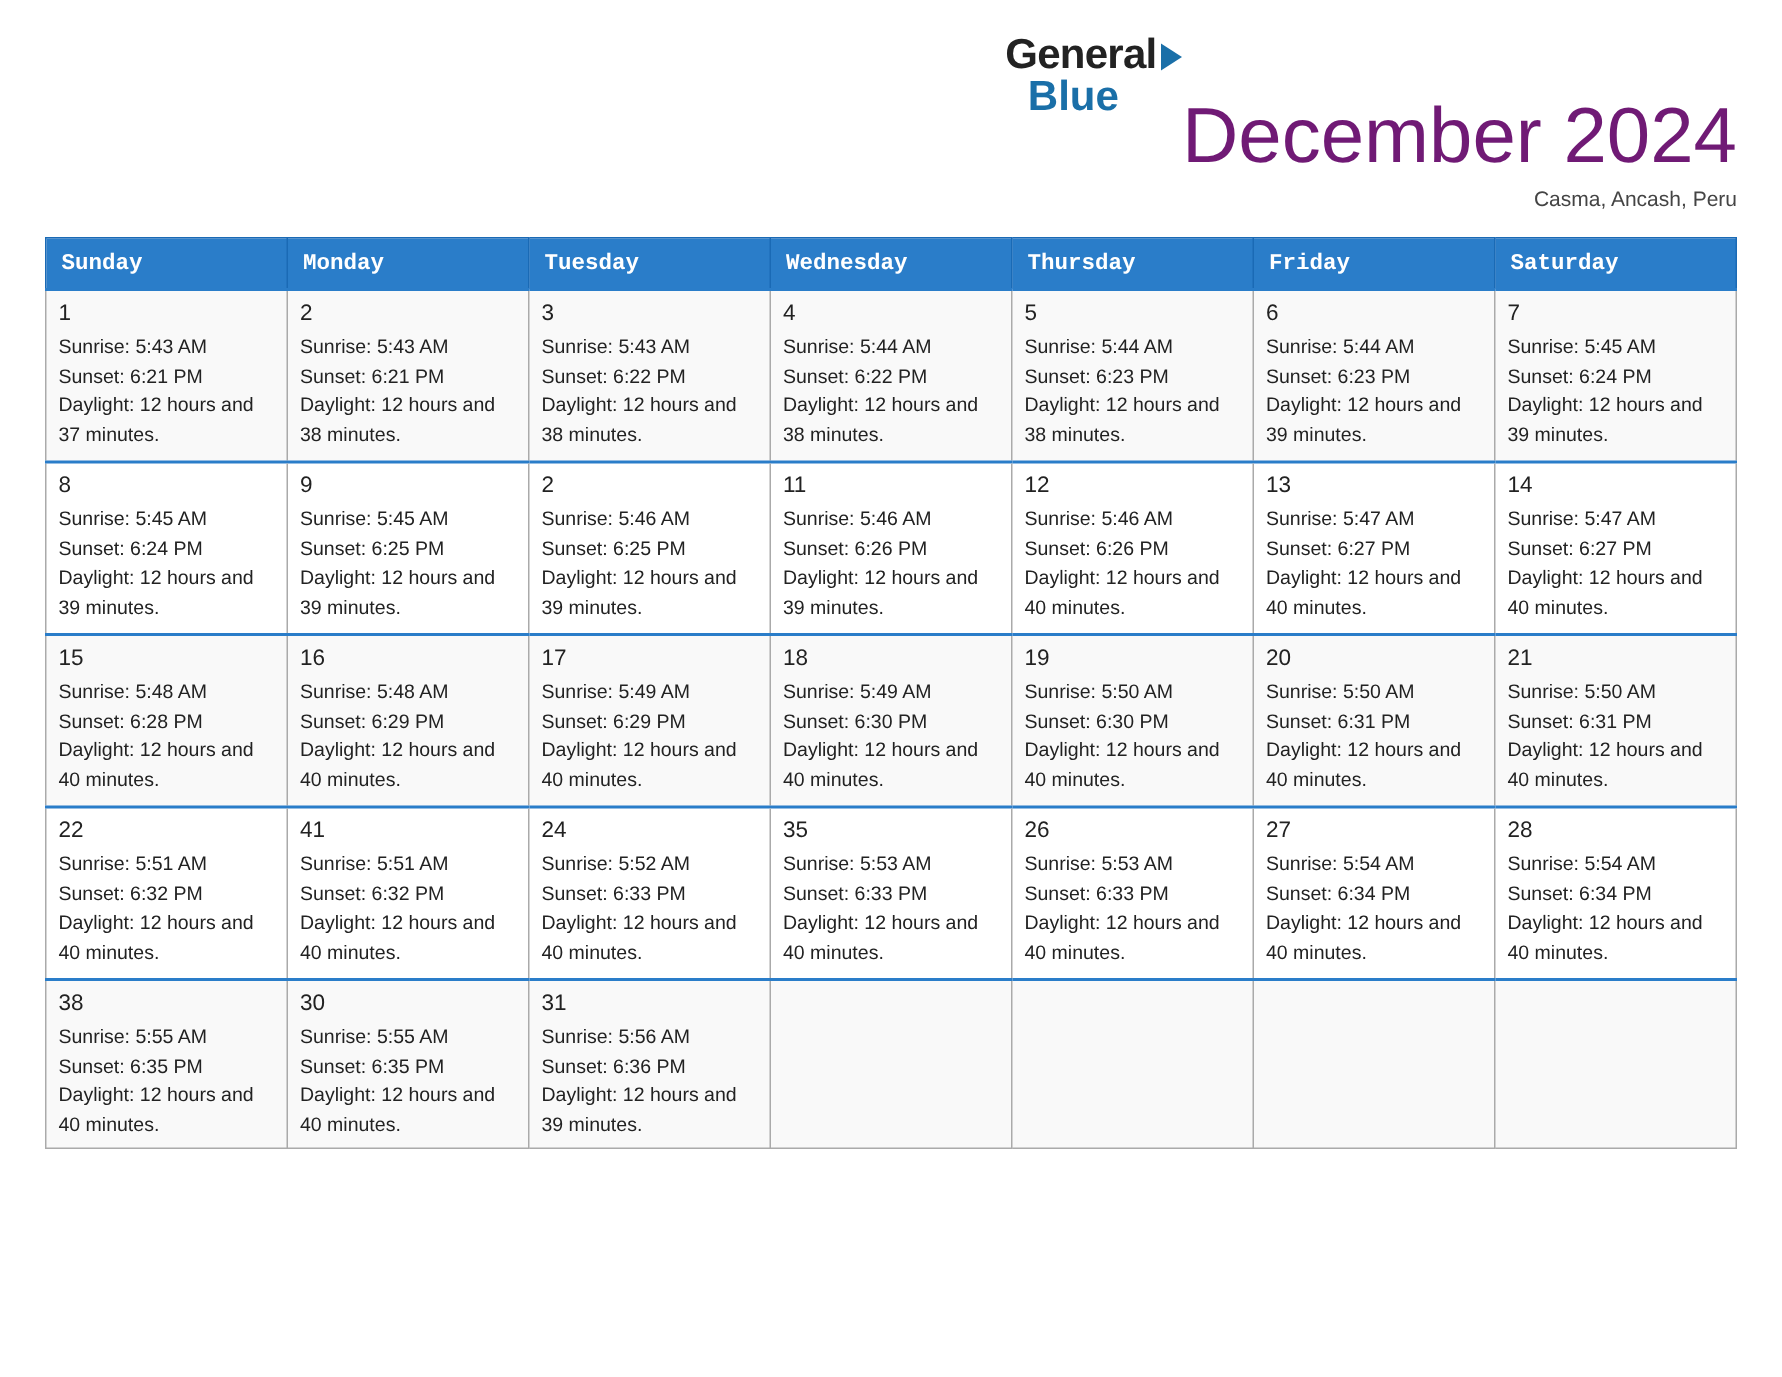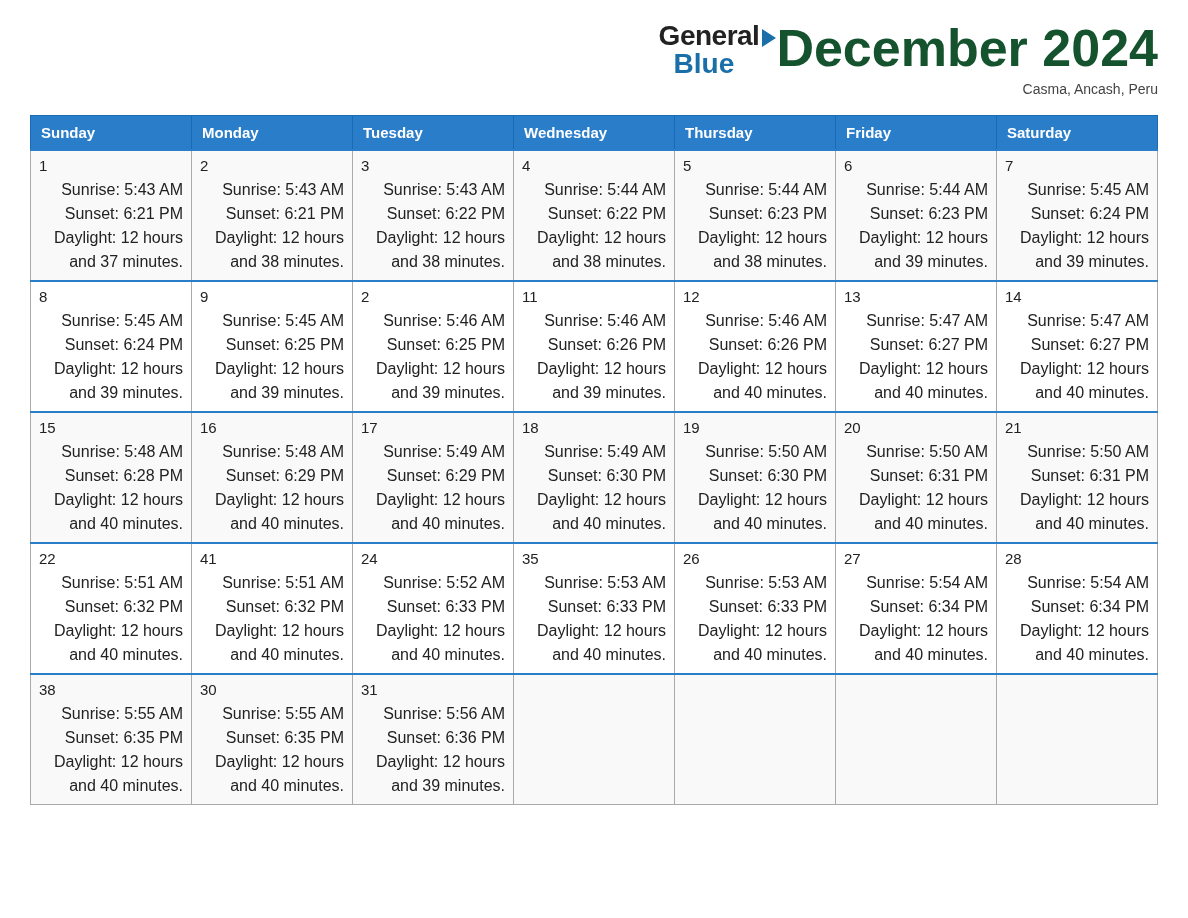--- a/index.html
+++ b/index.html
@@ -46,65 +46,66 @@
       font-weight: bold;
       color: #1a6fa8;
       margin-top: -4px;
       margin-left: 15px;
     }
     .title-block {
       text-align: right;
     }
     .calendar-title {
       font-size: 52px;
-      font-weight: bold;
-      color: #14532d;
+      font-weight: normal;
+      color: #701a75;
       line-height: 1.1;
+      margin-top: 43px;
     }
     .calendar-subtitle {
       font-size: 14px;
       color: #444;
       margin-top: 4px;
     }
     table {
       width: 100%;
       border-collapse: collapse;
       table-layout: fixed;
     }
     thead th {
       background-color: #2a7dc9;
       color: #fff;
       font-size: 15px;
       font-weight: bold;
       padding: 8px 10px;
       text-align: left;
       border: 1px solid #1a6ab5;
+      font-family: Liberation Mono, monospace;
     }
     tbody td {
       border: 1px solid #aaa;
       vertical-align: top;
       padding: 6px 8px;
       font-size: 12.5px;
       color: #222;
       height: 115px;
     }
     tbody tr:last-child td {
       height: auto;
     }
     .day-number {
       font-size: 15px;
       font-weight: normal;
       margin-bottom: 4px;
       display: block;
     }
     .day-info {
-      font-size: 16px;
+      font-size: 13px;
       line-height: 1.5;
       color: #222;
-      text-align: right;
     }
     .empty-cell {
       background: #fff;
     }
     tbody tr td:first-child {
       border-left: 1px solid #aaa;
     }
     
     tbody tr:nth-child(odd) td {
       background-color: #f9f9f9;

